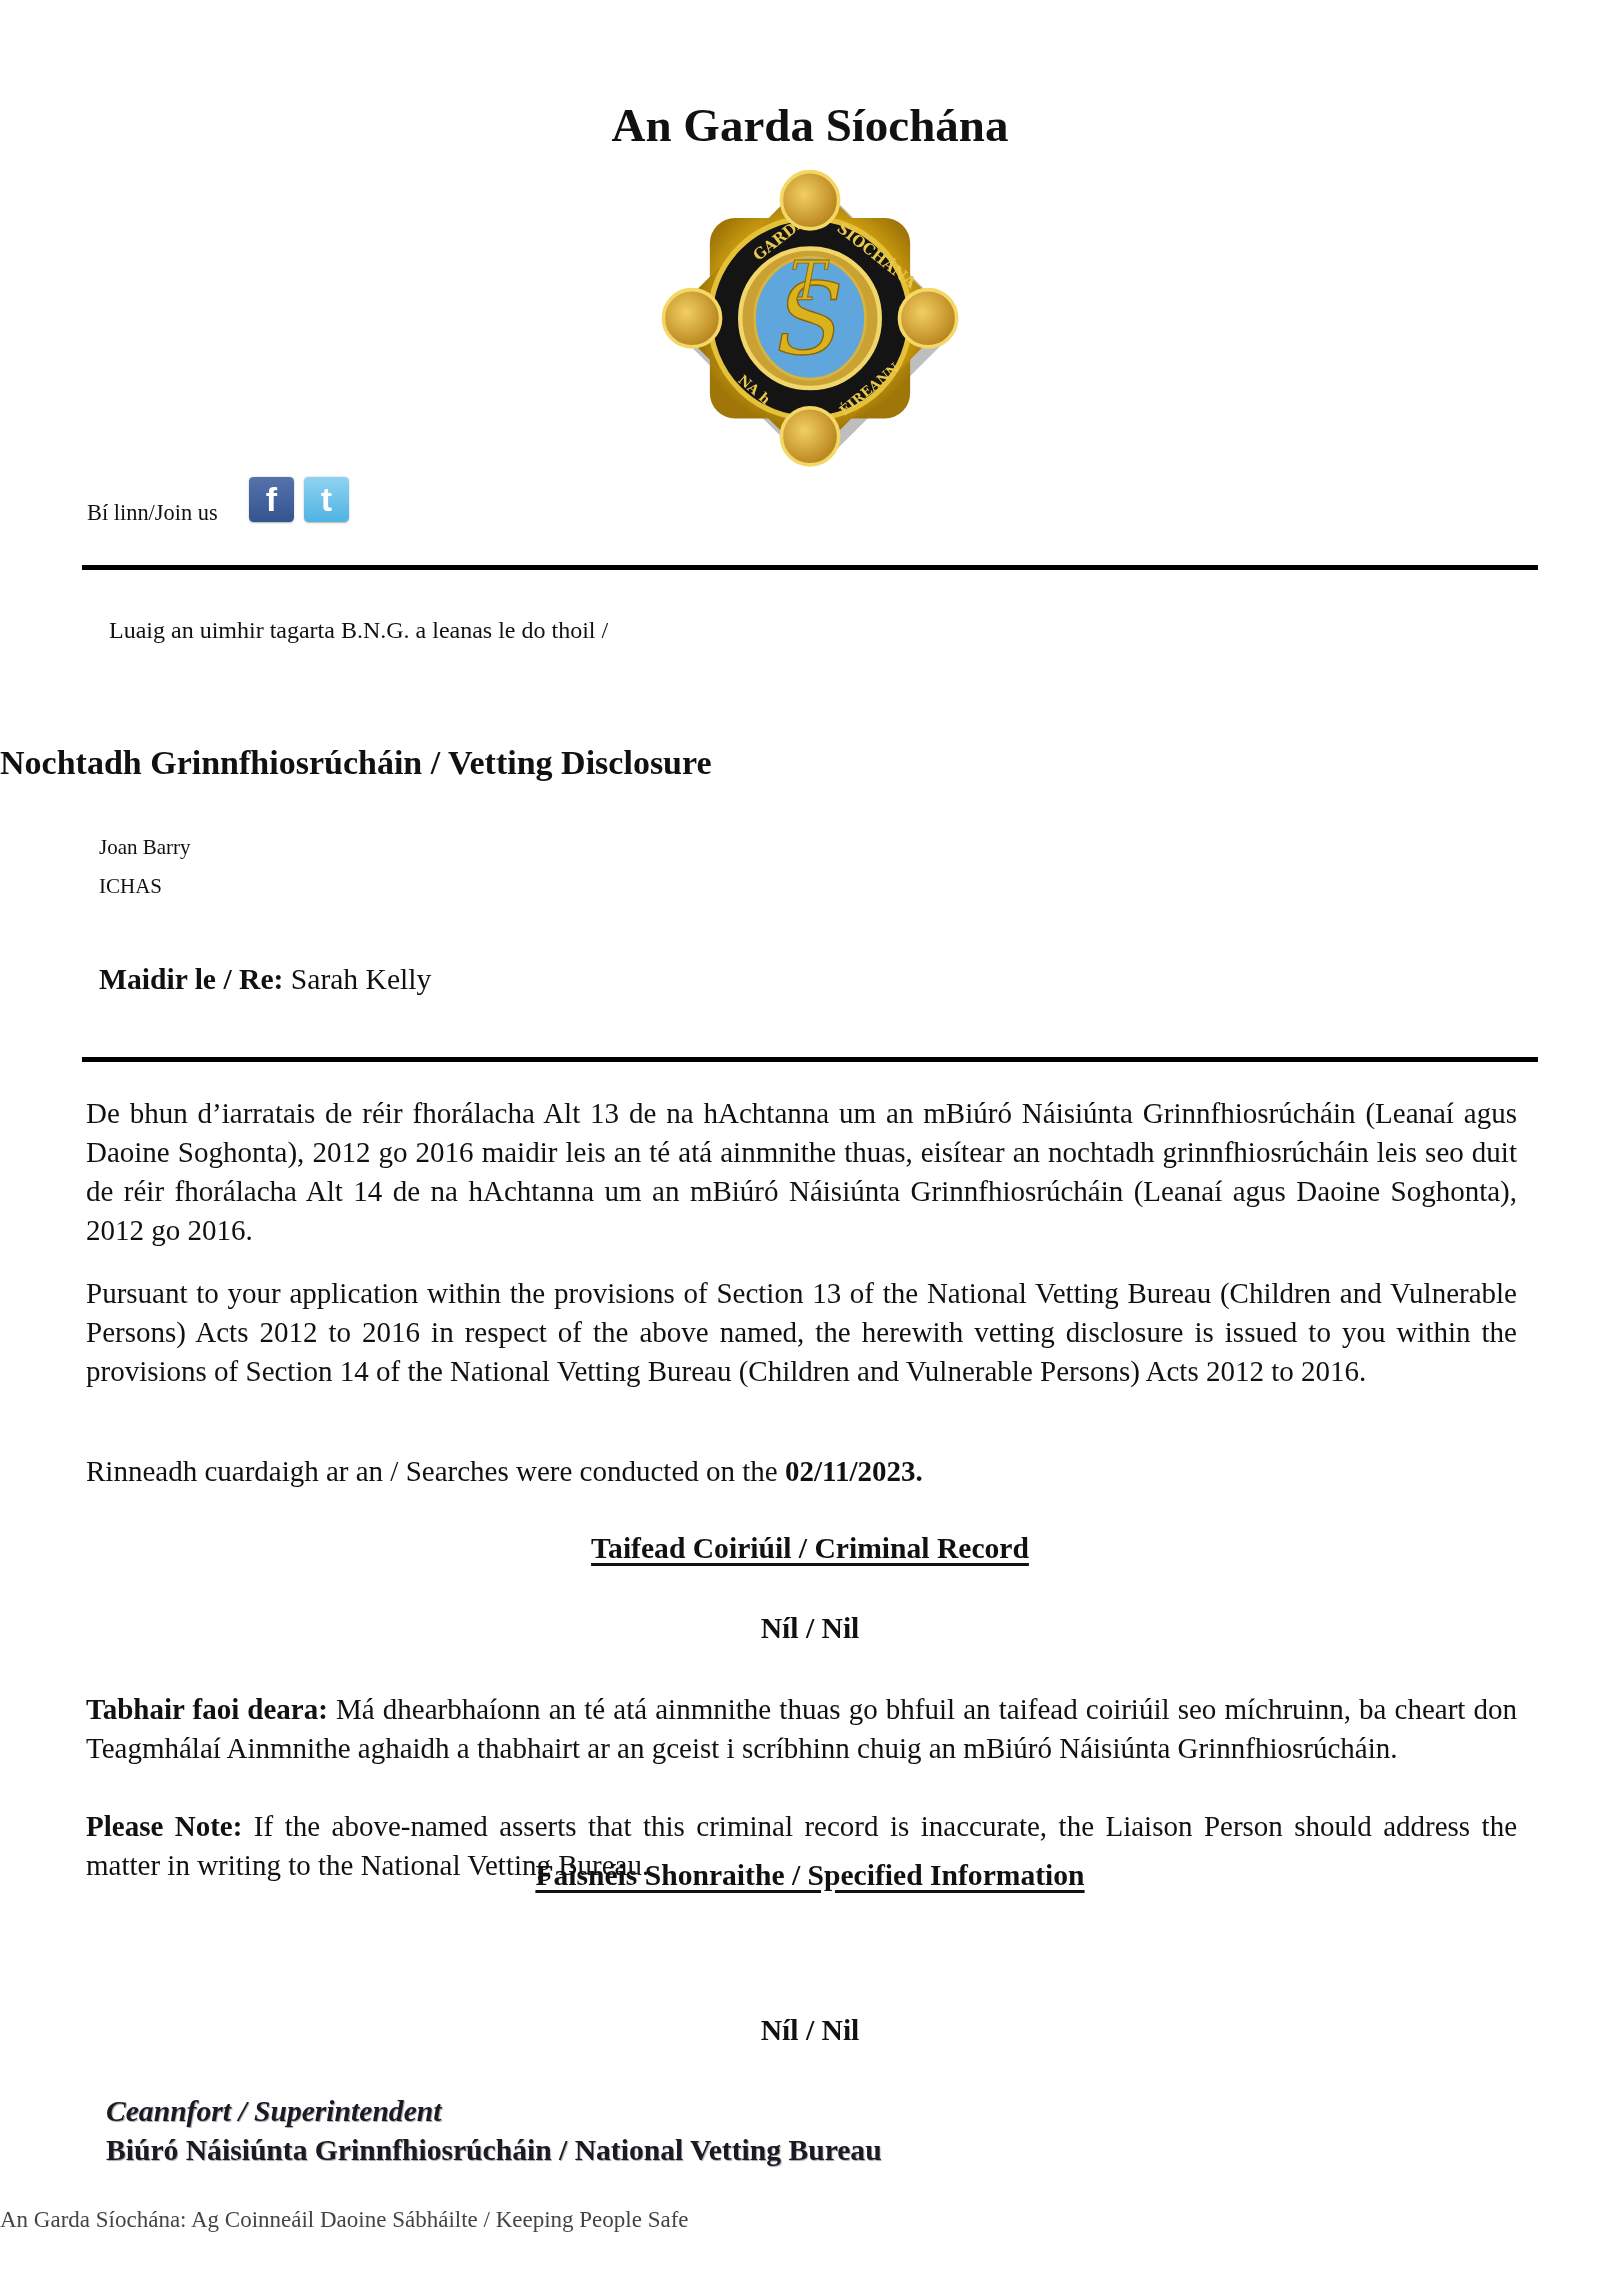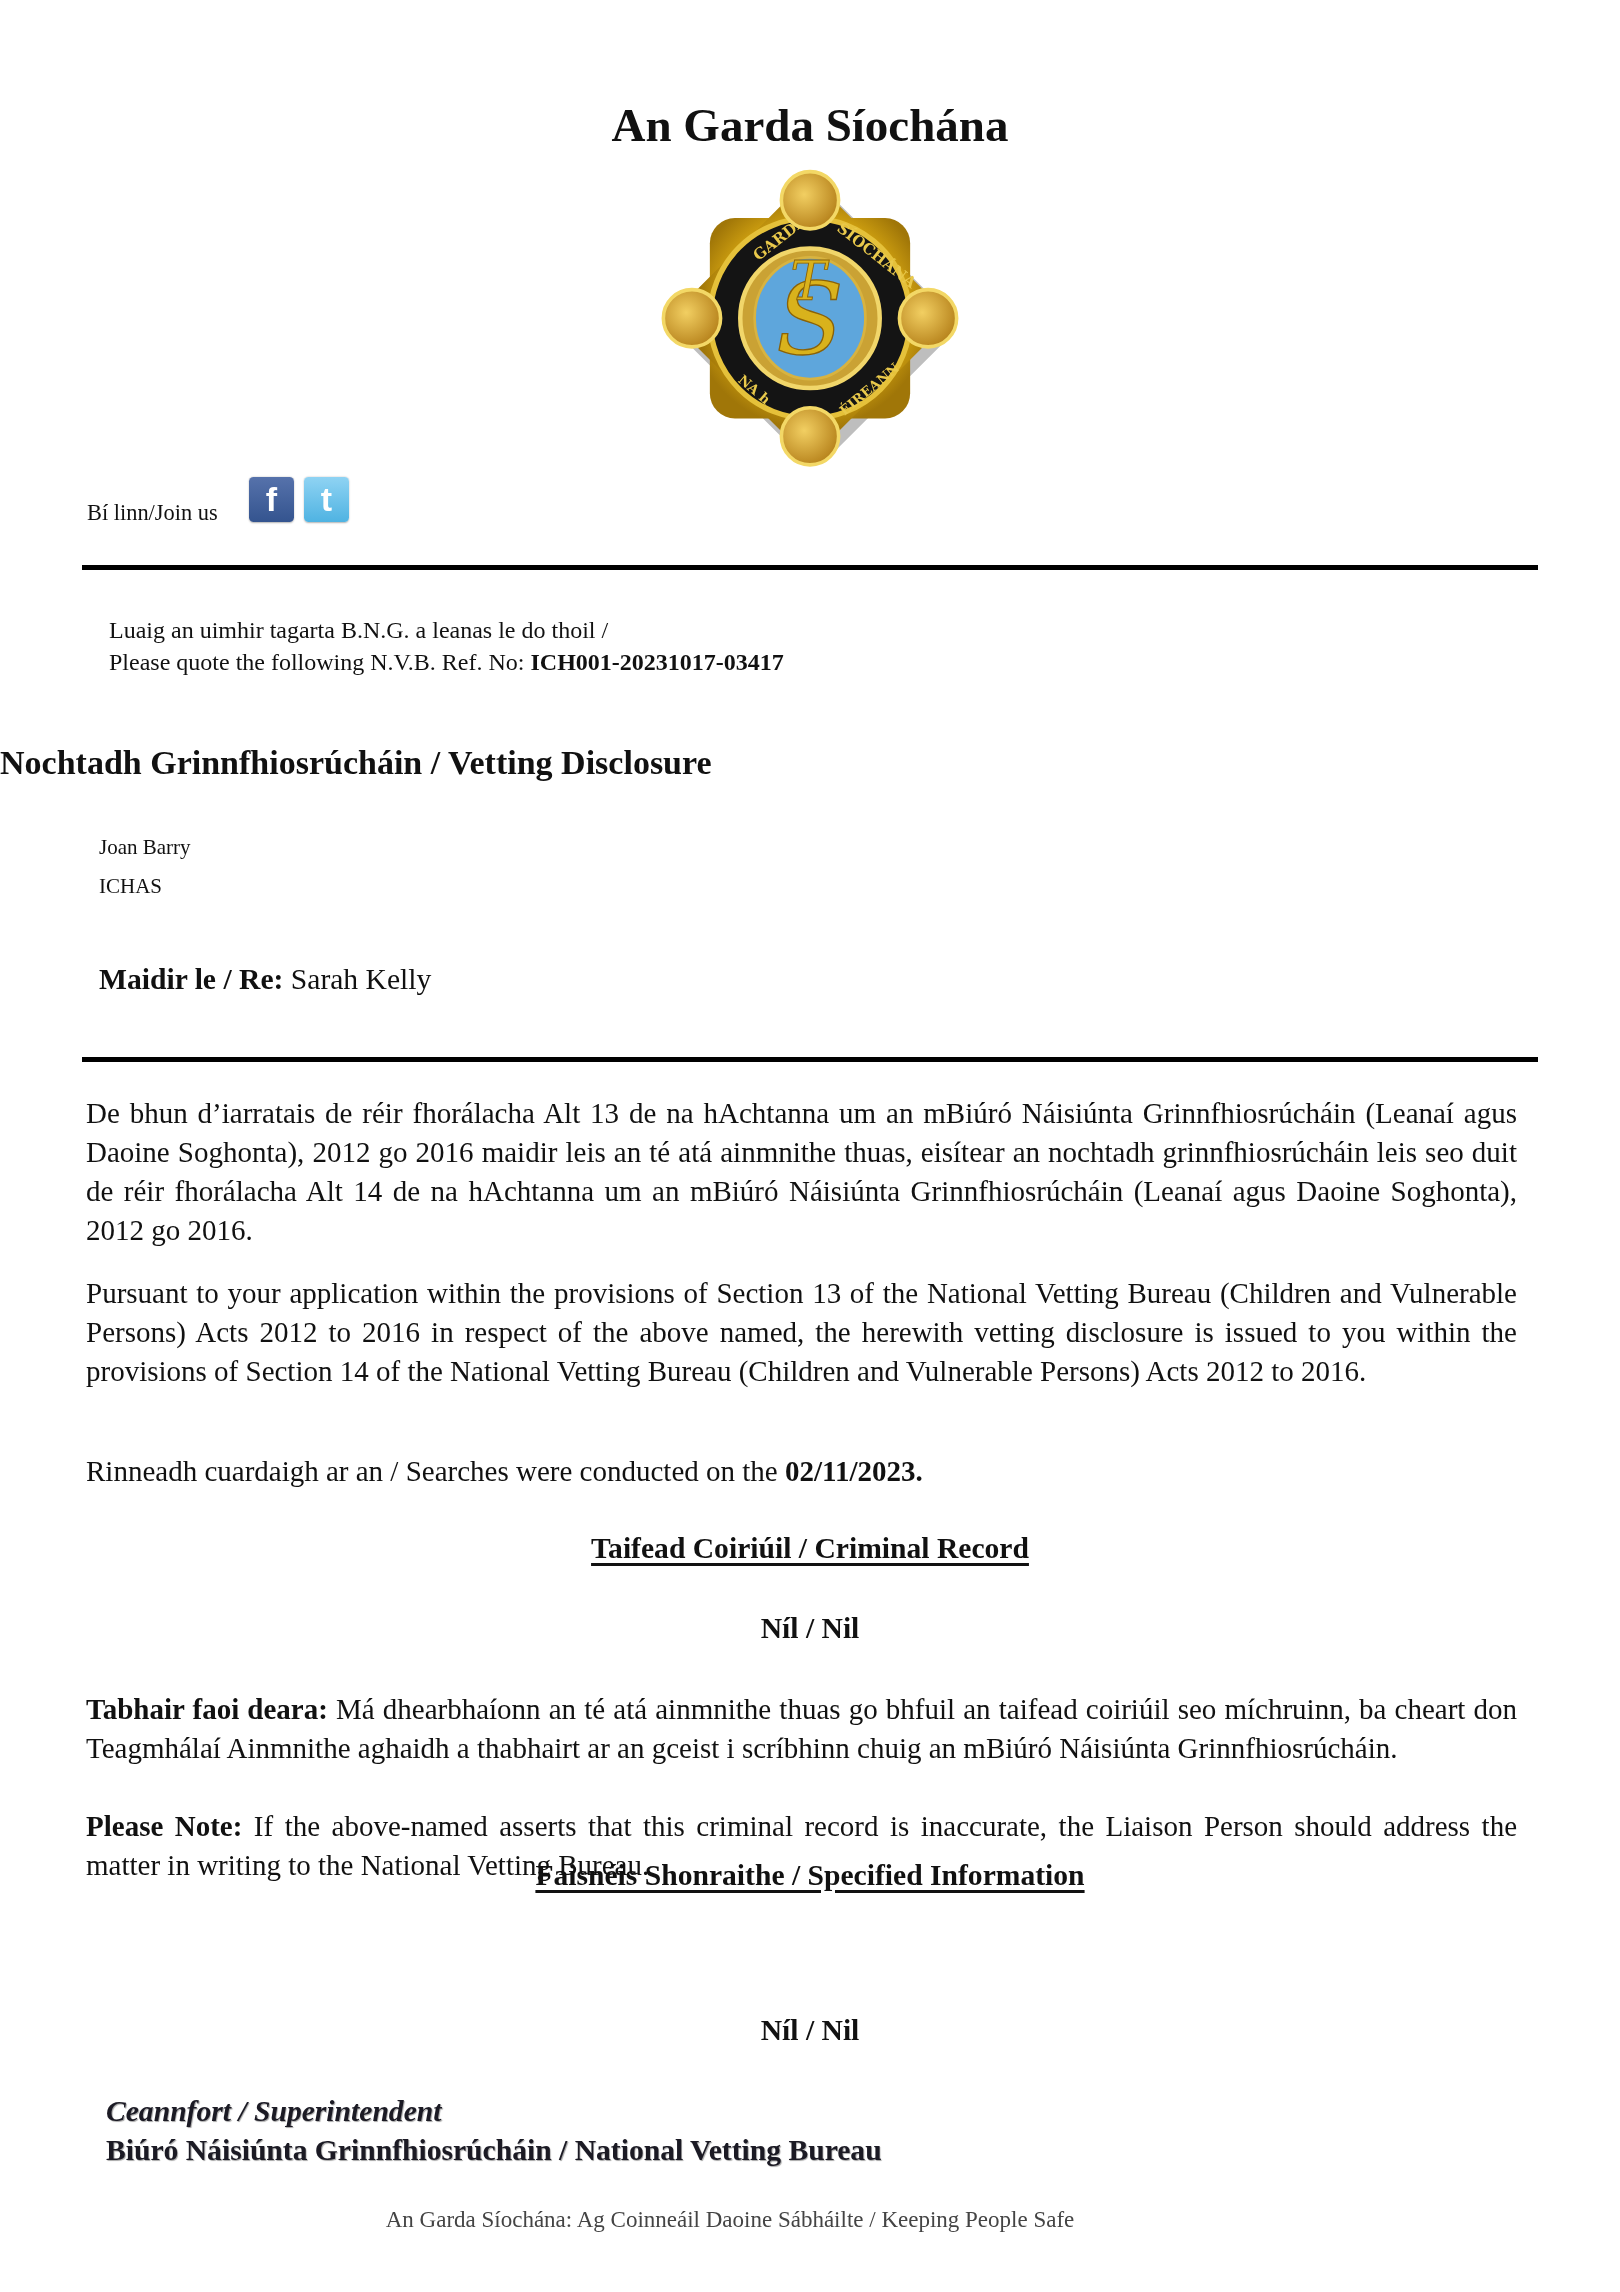--- a/index.html
+++ b/index.html
@@ -16,21 +16,21 @@
   .rule { left: 82px; width: 1456px; height: 4.5px; background: #000; }
   .ref { left: 97px; top: 614px; font-size: 24px; line-height: 32px; margin-left: 12px; }
   .doc-title { left: 0; width: 1620px; top: 740px; font-weight: bold; font-size: 34px; line-height: 45px; }
   .addr { left: 99px; top: 828px; font-size: 21px; line-height: 39px; }
   .re { left: 99px; top: 960px; font-size: 29.6px; line-height: 39px; }
   .body { left: 86px; width: 1431px; font-size: 29px; line-height: 39px; text-align: justify; }
   .center-bold { left: 0; width: 1620px; text-align: center; font-weight: bold; font-size: 29.6px; line-height: 39px; }
   .u { text-decoration: underline; text-decoration-thickness: 2.7px; text-underline-offset: 4.5px; }
   .sig1 { left: 106px; top: 2092px; font-style: italic; font-weight: bold; font-size: 29.6px; line-height: 38px; color: #1b1a24; text-shadow: 0.9px 0.9px 0.9px rgba(0,0,0,0.35); }
   .sig2 { left: 106px; top: 2131px; font-weight: bold; font-size: 29.6px; line-height: 38px; color: #1b1a24; text-shadow: 0.9px 0.9px 0.9px rgba(0,0,0,0.35); }
-  .footer { left: 0; width: 1408px; top: 2205px; text-align: center; font-size: 23px; line-height: 30px; color: #444; padding-left: 26px; }
+  .footer { left: 0; width: 1408px; top: 2205px; text-align: left; font-size: 23px; line-height: 30px; color: #444; }
 </style>
 </head>
 <body>
 
 <div class="abs title">An Garda Síochána</div>
 
 <svg class="abs crest" viewBox="0 0 340 345">
   <defs>
     <radialGradient id="g1" cx="50%" cy="45%" r="60%">
       <stop offset="0%" stop-color="#f6df5a"></stop>
@@ -63,21 +63,20 @@
 </svg>
 
 <div class="abs join">Bí linn/Join us</div>
 <div class="abs social fb">f</div>
 <div class="abs social tw">t</div>
 
 <div class="abs rule" style="top:565px;"></div>
 
 <div class="abs ref">
   <div>Luaig an uimhir tagarta B.N.G. a leanas le do thoil /</div>
-  <div><span>Please quote the following N.V.B. Ref. No: </span><b>ICH001-20231017-03417</b></div>
 </div>
 
 <div class="abs doc-title">Nochtadh Grinnfhiosrúcháin / Vetting Disclosure</div>
 
 <div class="abs addr">
   <div>Joan Barry</div>
   <div>ICHAS</div>
 </div>
 
 <div class="abs re"><b>Maidir le / Re:</b> <span>Sarah Kelly</span></div>

